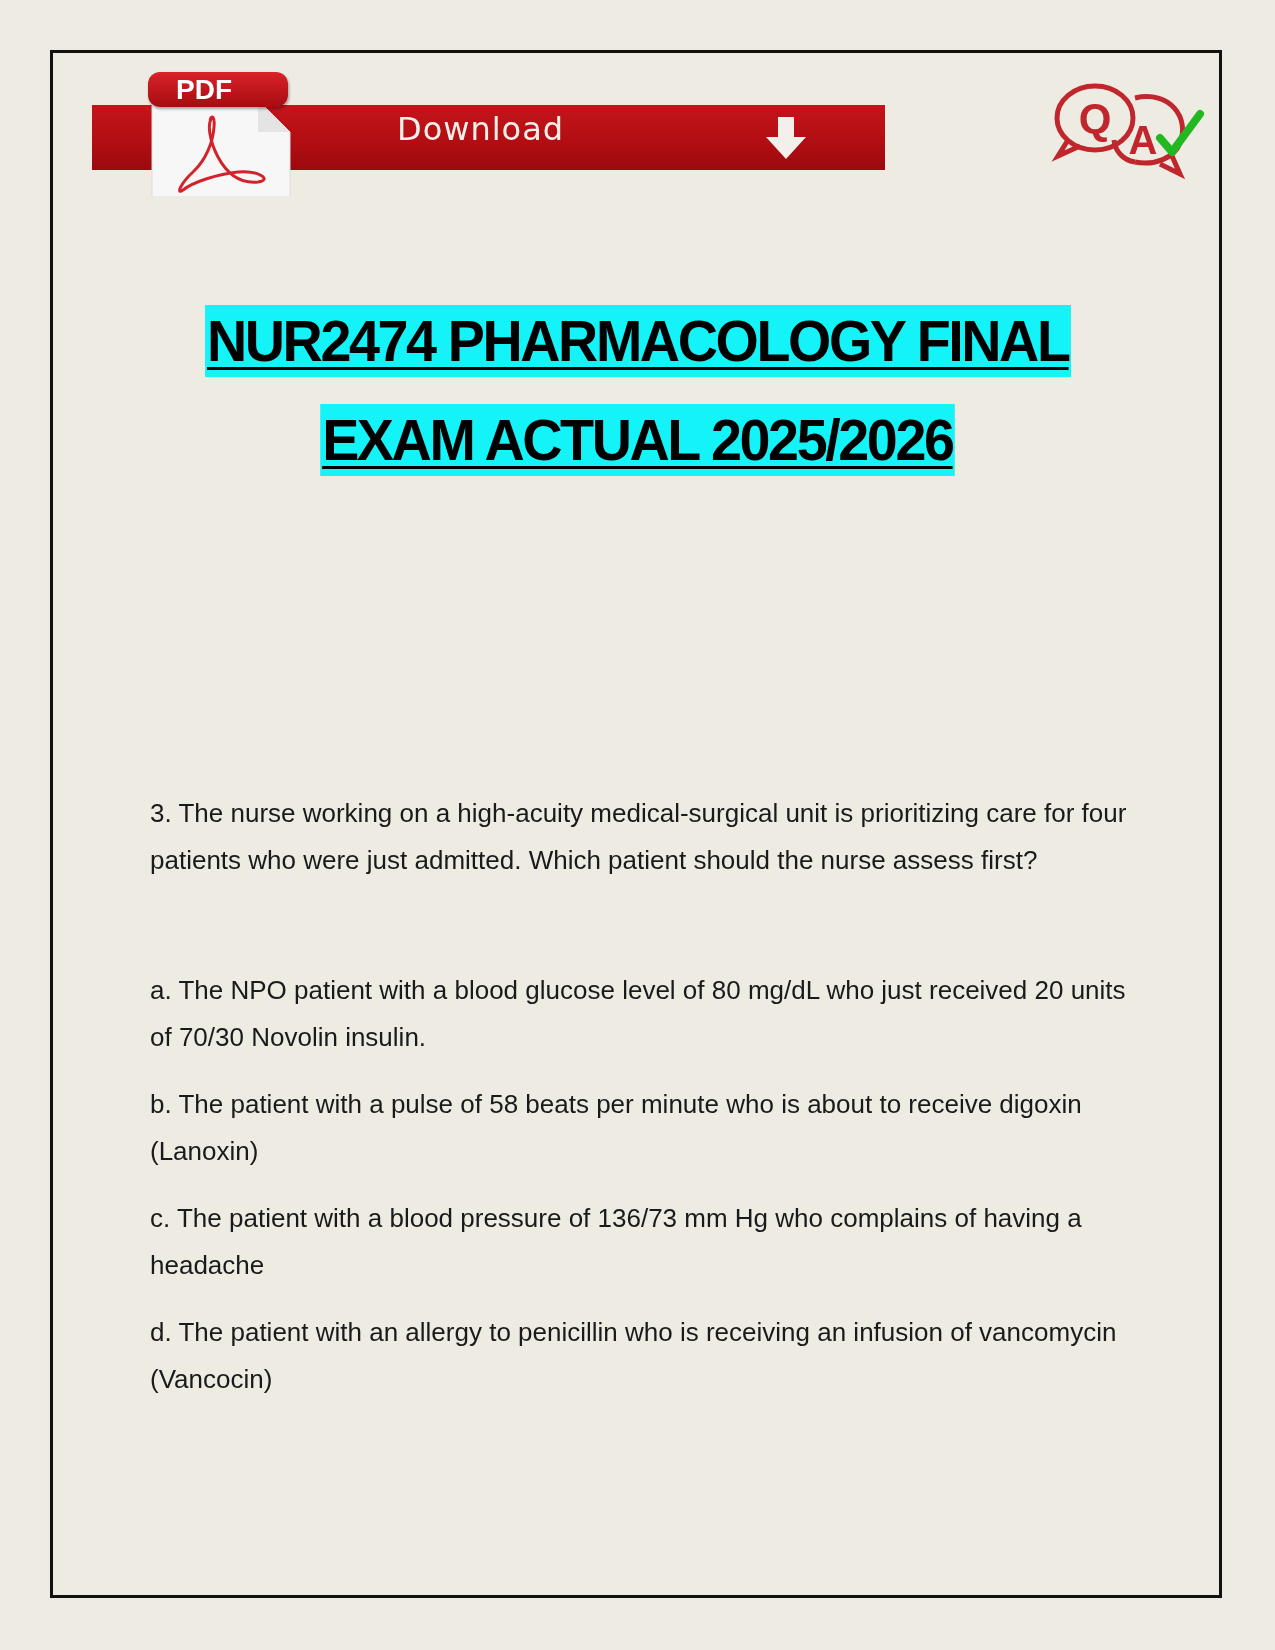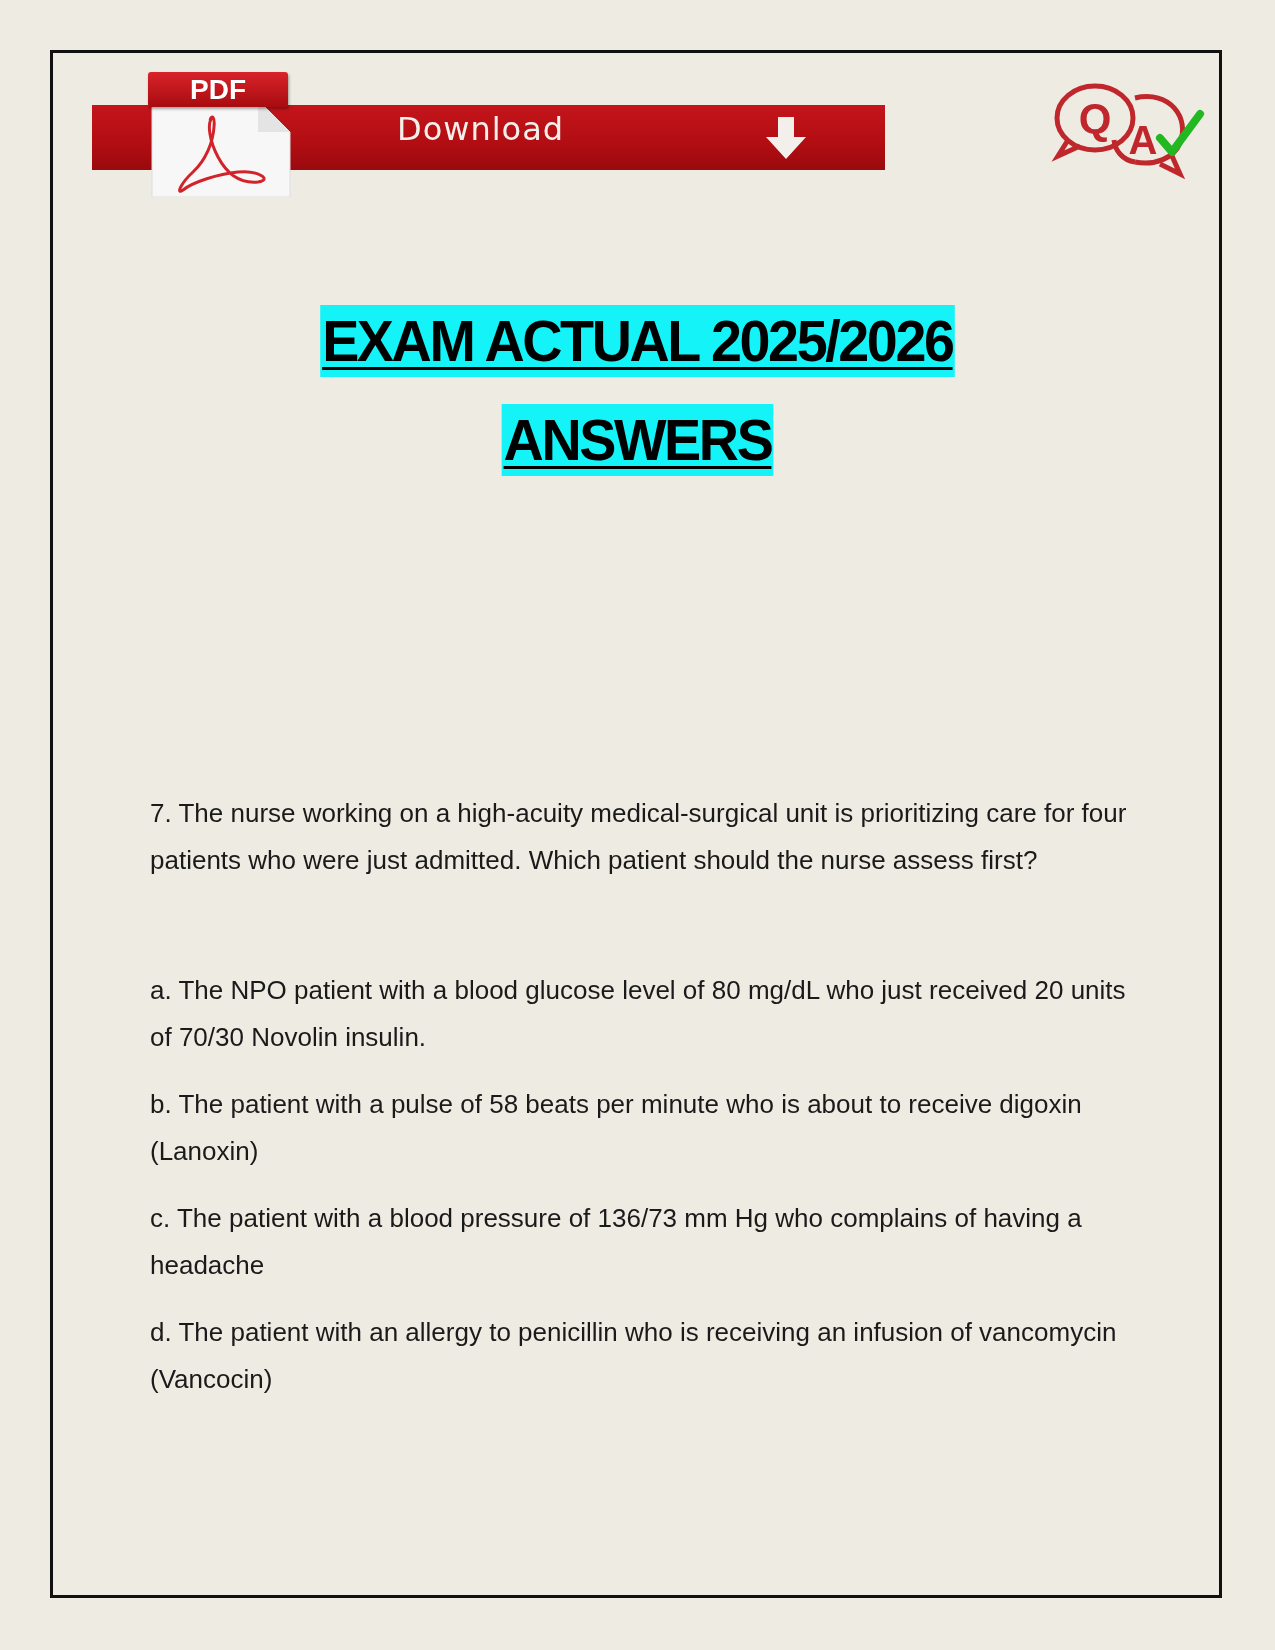--- a/index.html
+++ b/index.html
@@ -45,26 +45,26 @@
   .pdf-doc {
     position: absolute;
     left: 46px; top: 12px;
     width: 160px; height: 120px;
   }
   .pdf-tab {
     position: absolute;
     left: 10px; top: 0px;
     width: 140px; height: 35px;
     background: linear-gradient(#d8232a, #a70c10);
-    border-radius: 3px;
+    border-radius: 12px;
     color: #fff;
     font-weight: bold;
     font-size: 28px;
     line-height: 35px;
-    padding-left: 42px;
+    padding-left: 28px;
     box-sizing: border-box;
     box-shadow: 1px 2px 3px rgba(0,0,0,0.35);
   }
   
   .qa-logo {
     position: absolute;
     left: 1040px; top: 78px;
     width: 170px; height: 105px;
   }
   
@@ -140,23 +140,23 @@
       <path d="M95 20 C130 12 150 40 140 65 C134 80 115 88 95 84"></path>
       <path d="M95 84 C82 82 75 72 74 62"></path>
       <path d="M132 78 L140 96 L120 86"></path>
     </g>
     <text x="103" y="76" text-anchor="middle" font-family="Liberation Sans, sans-serif" font-weight="bold" font-size="40" fill="#c0272d">A</text>
     <path d="M120 60 L132 74 L160 36" fill="none" stroke="#22b822" stroke-width="8" stroke-linecap="round" stroke-linejoin="round"></path>
   </svg>
 </div>
 
 <div class="title-block">
+  <div class="title-row"><span class="title-line">NUR2474 PHARMACOLOGY FINAL</span></div>
   <div class="title-row"><span class="title-line">EXAM ACTUAL 2025/2026</span></div>
-  <div class="title-row"><span class="title-line">ANSWERS</span></div>
 </div>
 
 <div class="content">
-  <p class="question">7. The nurse working on a high-acuity medical-surgical unit is prioritizing care for four patients who were just admitted. Which patient should the nurse assess first?</p>
+  <p class="question">3. The nurse working on a high-acuity medical-surgical unit is prioritizing care for four patients who were just admitted. Which patient should the nurse assess first?</p>
   <p class="option">a. The NPO patient with a blood glucose level of 80 mg/dL who just received 20 units of 70/30 Novolin insulin.</p>
   <p class="option">b. The patient with a pulse of 58 beats per minute who is about to receive digoxin (Lanoxin)</p>
   <p class="option">c. The patient with a blood pressure of 136/73 mm Hg who complains of having a headache</p>
   <p class="option">d. The patient with an allergy to penicillin who is receiving an infusion of vancomycin (Vancocin)</p>
 </div>
 
 </body></html>

